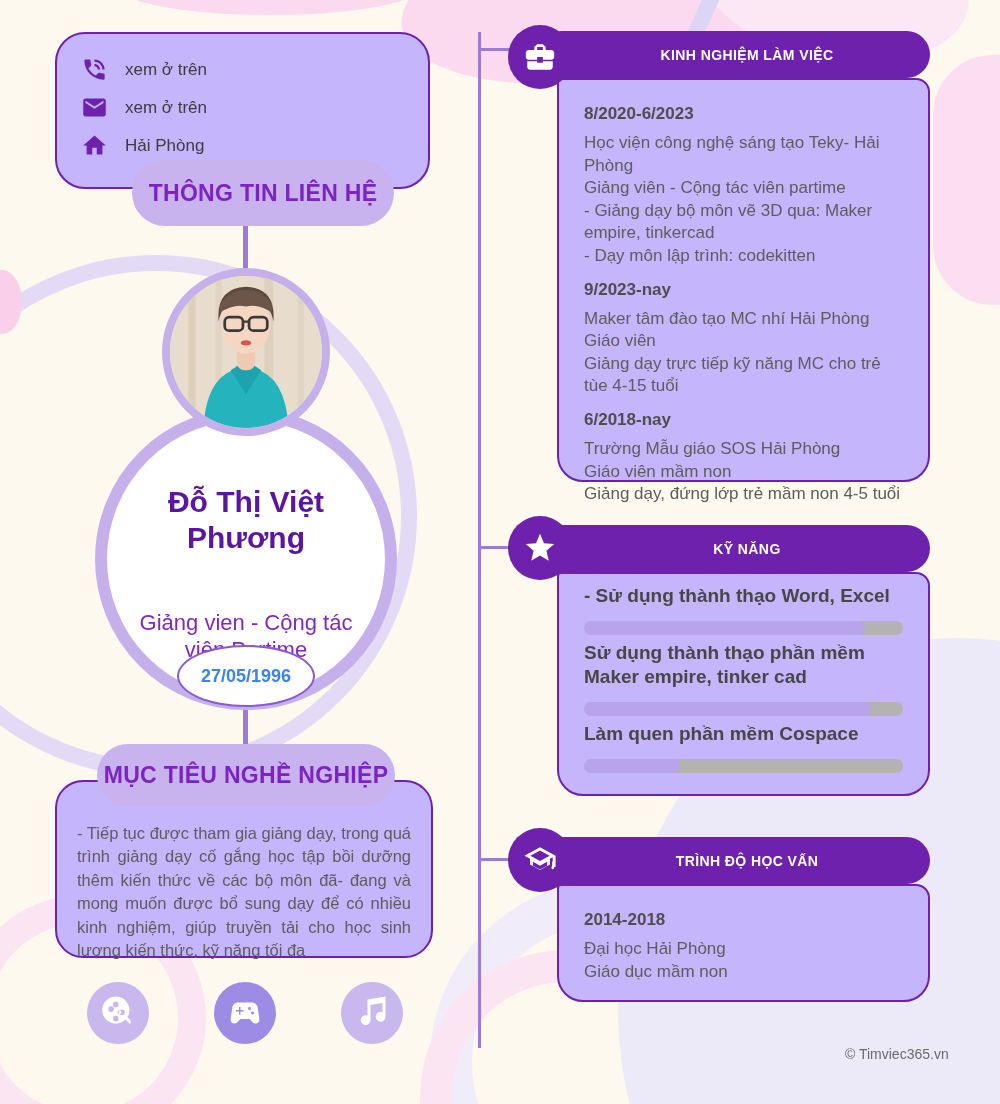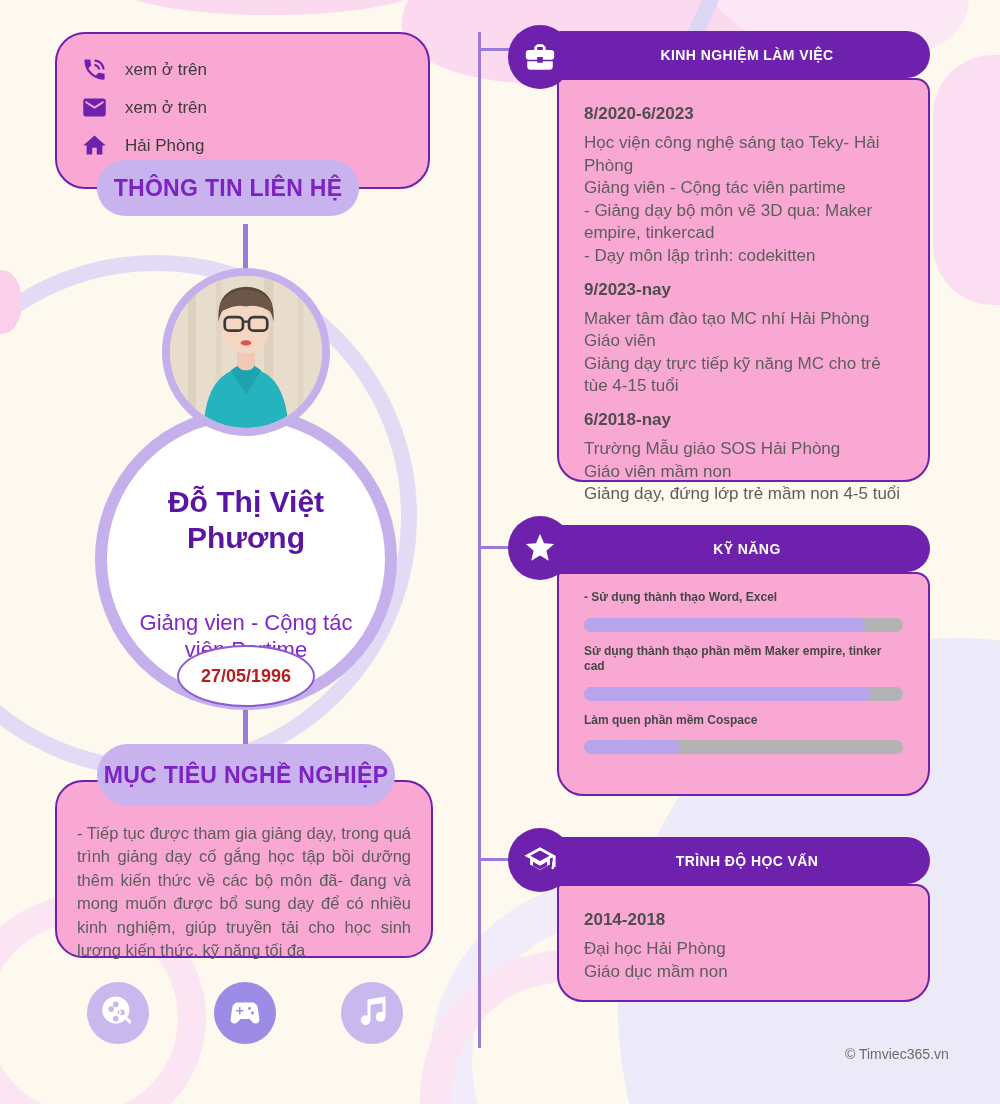--- a/index.html
+++ b/index.html
@@ -18,56 +18,56 @@
   .d-left-arc{left:-105px;top:255px;width:490px;height:490px;border:16px solid #e3dbf6;border-radius:50%;background:transparent;}
   .d-bl-ring{left:-40px;top:895px;width:190px;height:190px;border:28px solid #fce5f3;border-radius:50%;}
   .d-bm-ring{left:420px;top:950px;width:230px;height:230px;border:32px solid #fce5f3;border-radius:50%;}
   .d-bm-ring2{left:430px;top:880px;width:280px;height:280px;border:42px solid #f1ecfa;border-radius:50%;}
   .d-br-lav{left:618px;top:638px;width:680px;height:740px;background:#eceaf8;border-radius:50%;}
   .d-left-pink{left:-18px;top:270px;width:40px;height:64px;background:#f9cfe9;border-radius:50%;}
   
   .vline{background:#9b7ad8;z-index:1;}
   .hline{background:#9b7ad8;z-index:1;}
   
-  .card{background:#f9a8d4;border:2.5px solid #6d21ac;z-index:2;box-sizing:border-box;}
+  .card{background:#c4b5fd;border:2.5px solid #6d21ac;z-index:2;box-sizing:border-box;}
   .contact-box{left:55px;top:32px;width:375px;height:157px;border-radius:30px;padding:22px 24px;display:flex;flex-direction:column;gap:11px;}
   .c-row{display:flex;align-items:center;gap:17px;}
   .c-row svg{width:27px;height:27px;color:#6d21ac;flex:0 0 auto;}
   .c-row span{font-size:17px;color:#3d3d3d;}
   .pill{background:#c9b3ee;border-radius:34px;z-index:3;display:flex;align-items:center;justify-content:center;
         color:#7d22c3;font-weight:bold;font-size:23px;letter-spacing:.3px;}
-  .contact-pill{left:97px;top:160px;width:262px;height:56px;}
+  .contact-pill{left:132px;top:160px;width:262px;height:66px;}
   .obj-pill{left:97px;top:744px;width:298px;height:62px;}
   .photo-ring{left:162px;top:268px;width:168px;height:168px;border-radius:50%;border:8px solid #c5b0ec;
               overflow:hidden;z-index:3;background:#e7dccd;box-sizing:border-box;}
   .photo-ring svg{width:100%;height:100%;display:block;}
   .big-circle{left:95px;top:408px;width:302px;height:302px;border-radius:50%;border:12px solid #c5b0ec;
               background:#fff;z-index:2;box-sizing:border-box;display:flex;flex-direction:column;align-items:center;justify-content:center;text-align:center;gap:32px;}
   .name{width:240px;font-size:30px;font-weight:bold;color:#5a15a3;line-height:1.2;margin-top:30px;}
   .subtitle{width:246px;font-size:22px;color:#8227c7;line-height:1.22;margin-top:22px;}
   .date-ellipse{left:177px;top:645px;width:138px;height:62px;border-radius:50%;border:2.5px solid #8a5ad0;
                 background:#fff;z-index:3;display:flex;align-items:center;justify-content:center;
-                font-weight:bold;font-size:18px;color:#b91c1c;box-sizing:border-box;}
+                font-weight:bold;font-size:18px;color:#3b82f6;box-sizing:border-box;}
   .obj-box{left:55px;top:780px;width:378px;height:178px;border-radius:28px;padding:40px 20px 10px 20px;}
   .obj-text{font-size:16.5px;color:#5d5d5d;line-height:1.42;text-align:justify;}
   .hobby{width:62px;height:62px;border-radius:50%;z-index:2;display:flex;align-items:center;justify-content:center;}
   .hobby svg{width:36px;height:36px;color:#fff;}
   .hb-light{background:#c9b8ed;}
   .hb-mid{background:#9d8ce6;}
   
   .sec-circle{width:64px;height:64px;border-radius:50%;background:#6d21ac;z-index:3;
               display:flex;align-items:center;justify-content:center;}
   .sec-circle svg{width:34px;height:34px;color:#fff;}
   .sec-bar{left:538px;width:392px;height:47px;background:#6d21ac;border-radius:24px;z-index:2;
            display:flex;align-items:center;justify-content:center;color:#fff;font-weight:bold;
            font-size:14px;letter-spacing:.4px;padding-left:26px;box-sizing:border-box;}
   .sec-box{left:557px;width:373px;border-radius:4px 14px 26px 26px;z-index:1;padding:12px 25px 20px 25px;}
   .period{font-size:17px;font-weight:bold;color:#4e4e4e;margin:12px 0 8px 0;}
   .line{font-size:17px;color:#5d5d5d;line-height:1.33;}
-  .skill-label{font-size:12px;color:#474747;font-weight:bold;line-height:1.3;margin-top:12px;}
+  .skill-label{font-size:19px;color:#474747;font-weight:bold;line-height:1.3;margin-top:6px;}
   .track{width:100%;height:14px;border-radius:7px;background:#b3b3b3;margin-top:12px;overflow:hidden;}
   .fill{height:100%;border-radius:7px;background:#b7a4ec;}
   .footer{left:845px;top:1046px;font-size:14px;color:#6b6b6b;z-index:2;}
 </style>
 </head>
 <body>
 
 <div class="stage">
 
   <div class="deco d-top1"></div>

